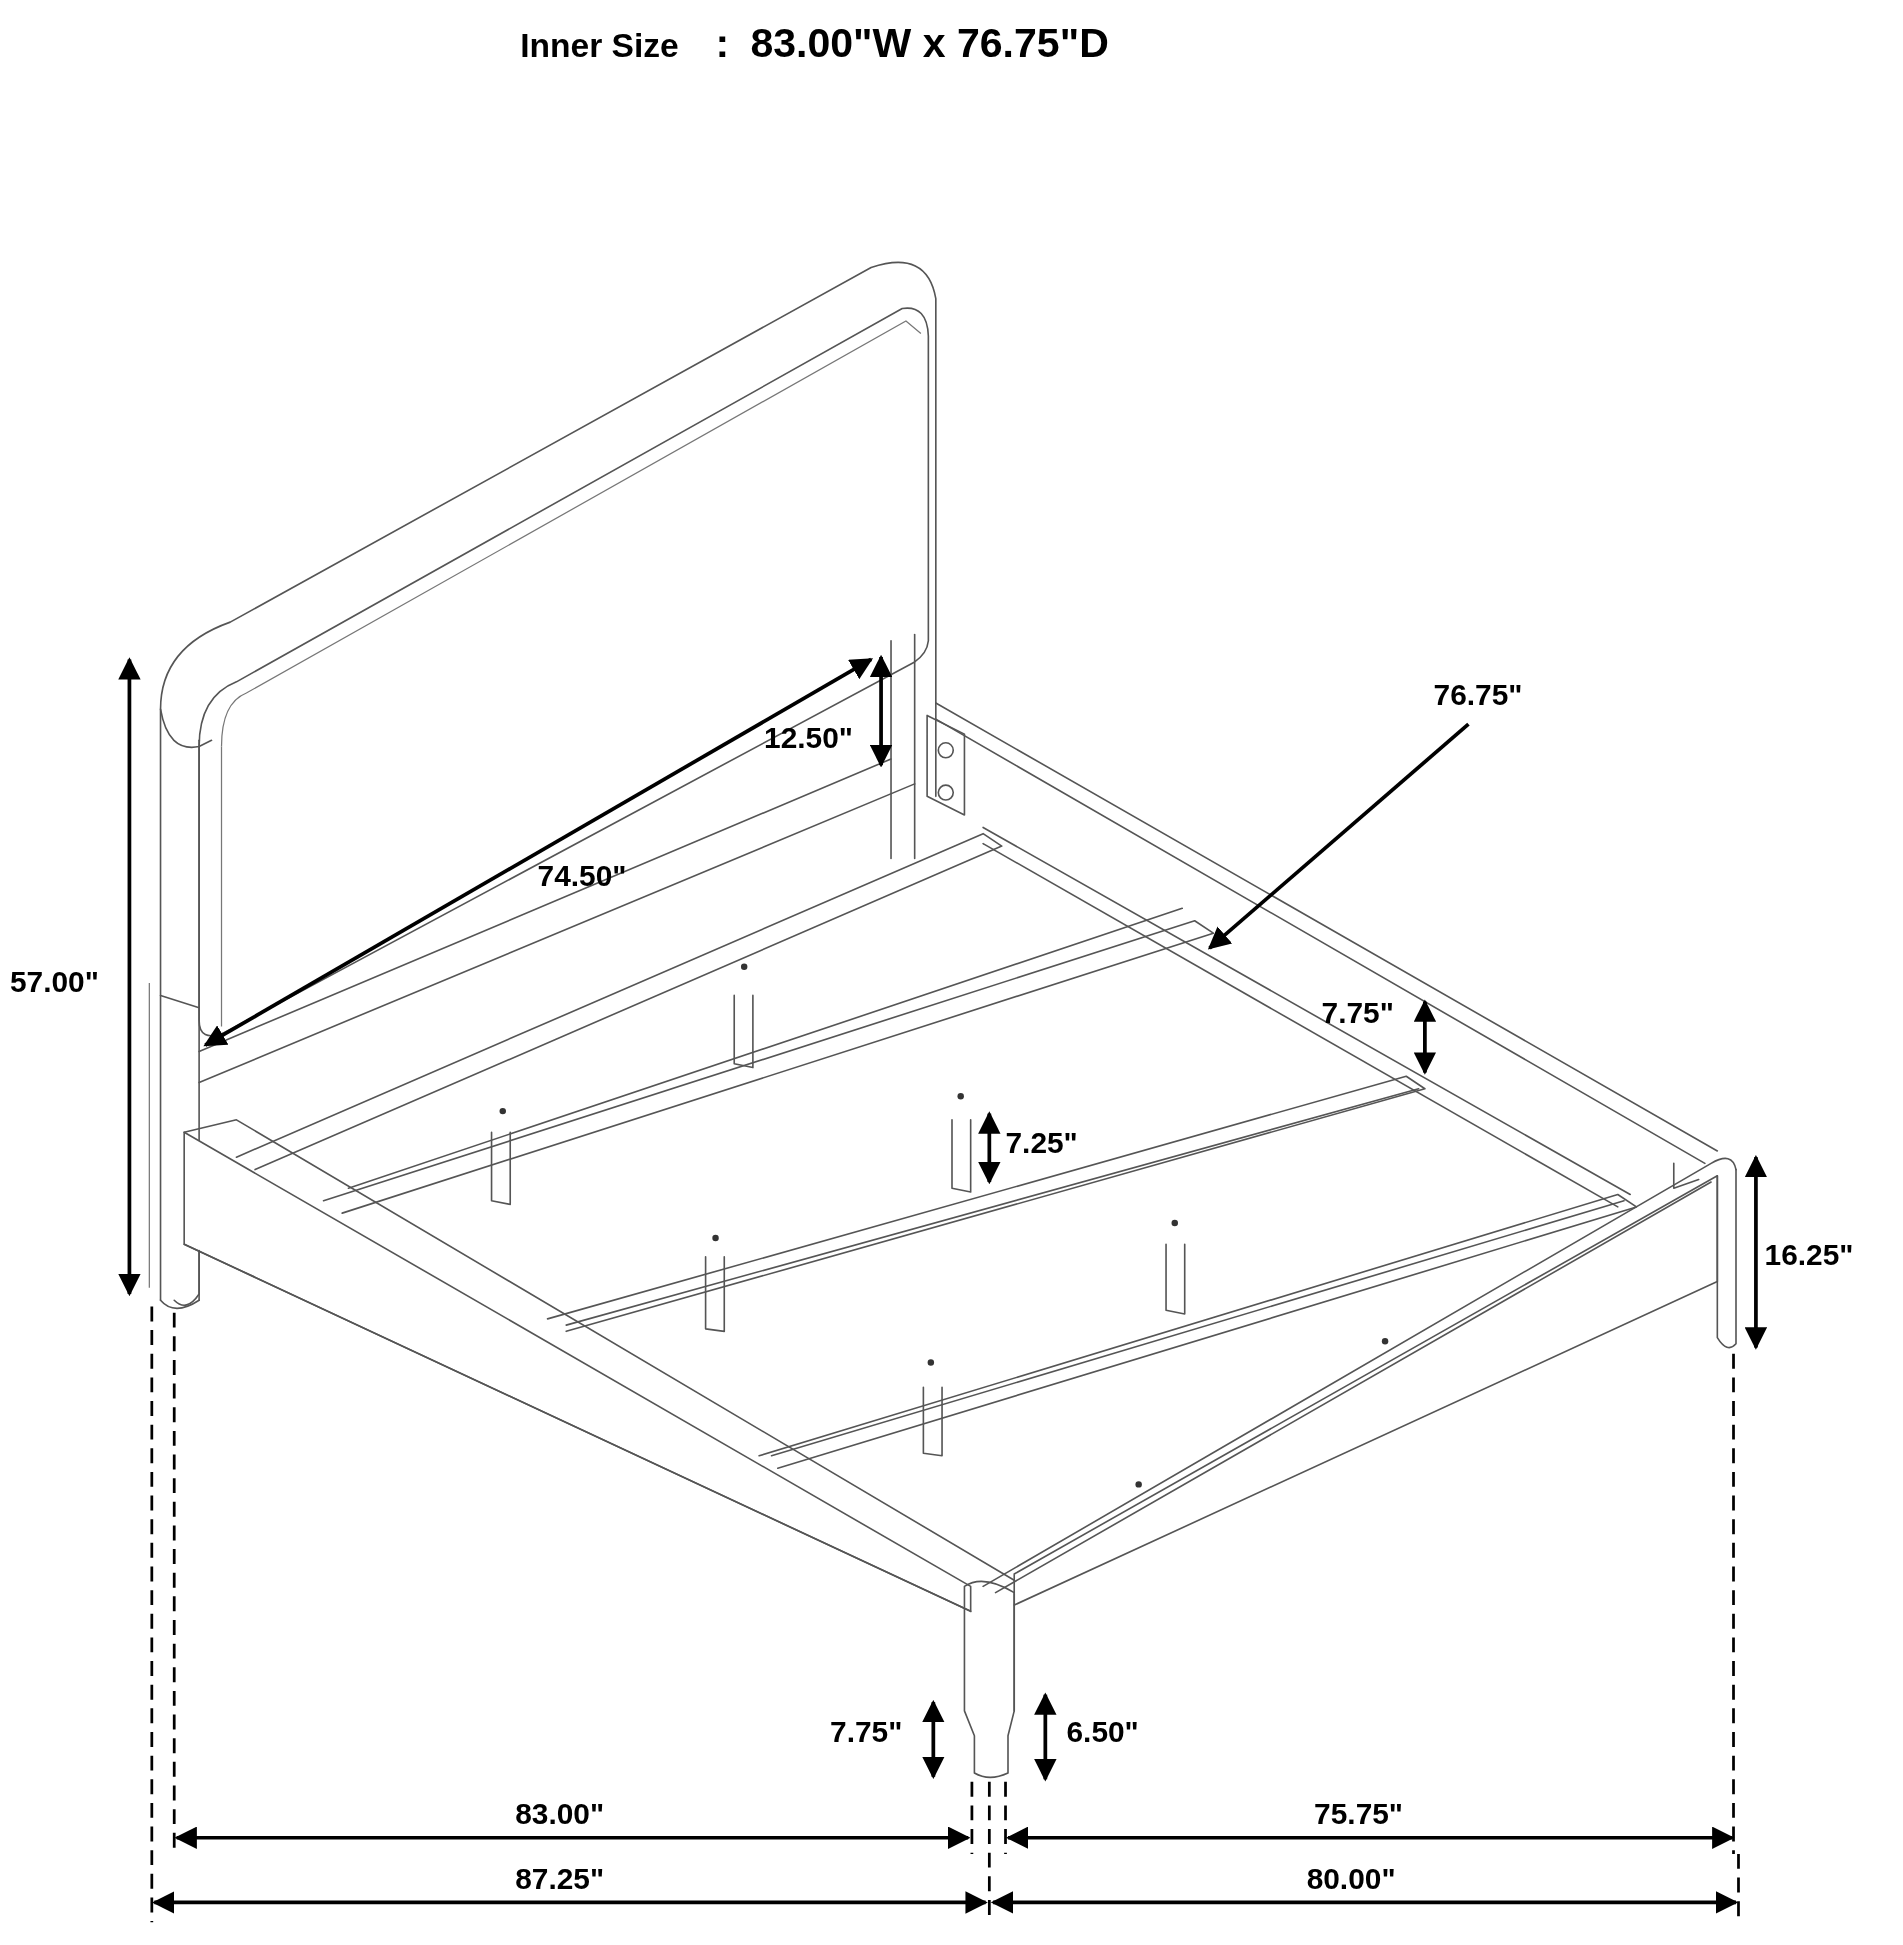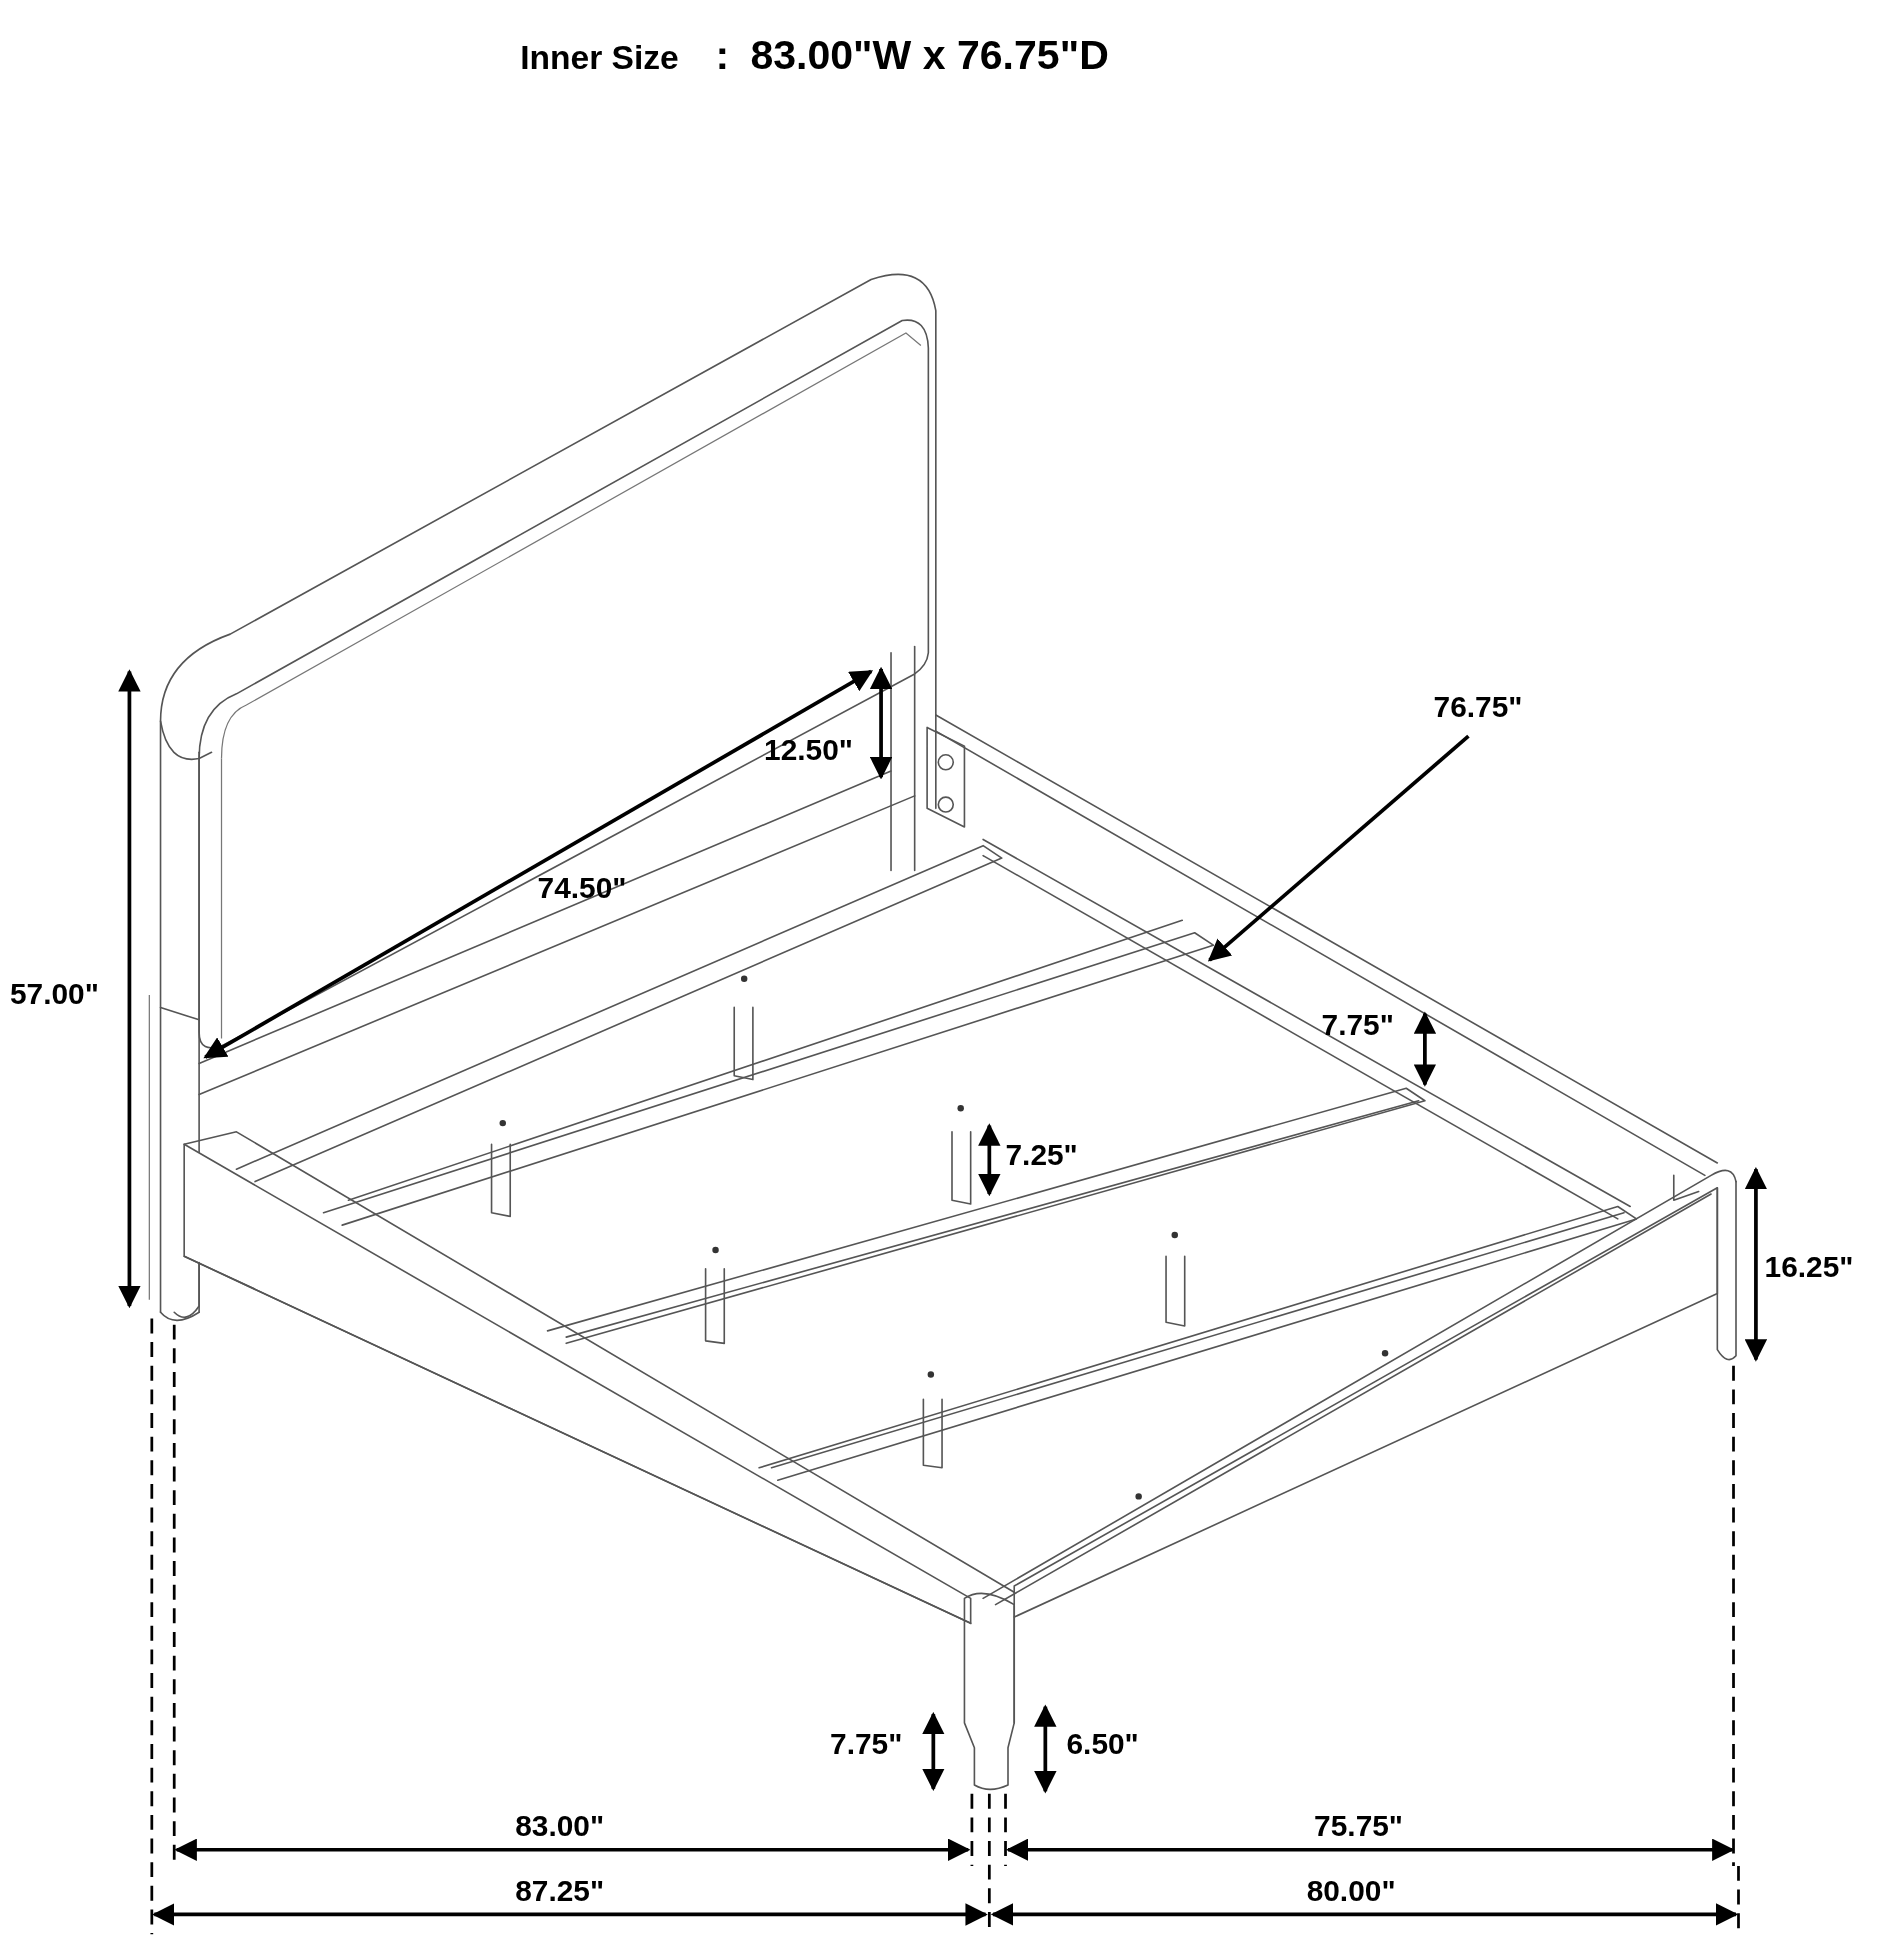--- a/index.html
+++ b/index.html
@@ -1,17 +1,17 @@
 <!DOCTYPE html>
 <html style="font-size:8px"><head>
 <meta charset="utf-8">
 <style>
   html, body { margin: 0; padding: 0; background: #ffffff; }
   body { width: 1904px; height: 1946px; position: relative; overflow: hidden; }
-  #stage { position: absolute; left: 0; top: 12px; width: 1904px; height: 1648px; border-radius: 20px; }
+  #stage { position: absolute; left: 0; top: 0; width: 1904px; height: 1648px; border-radius: 20px; }
   svg { display: block; }
   .outline { fill: none; stroke: #555; stroke-width: 1.3; stroke-linejoin: round; stroke-linecap: round; }
   .outline-w { fill: #fff; stroke: #555; stroke-width: 1.3; stroke-linejoin: round; }
   .thin { fill: none; stroke: #777; stroke-width: 1; }
   .dim { stroke: #000; stroke-width: 3; fill: none; }
   .dash { stroke: #000; stroke-width: 2.2; stroke-dasharray: 12 7; fill: none; }
   .arrowhead { fill: #000; }
   .lbl { font-family: "Liberation Sans", sans-serif; font-weight: bold; fill: #000; }
   .title { font-size: 27px; }
   .title-val { font-size: 33px; }

